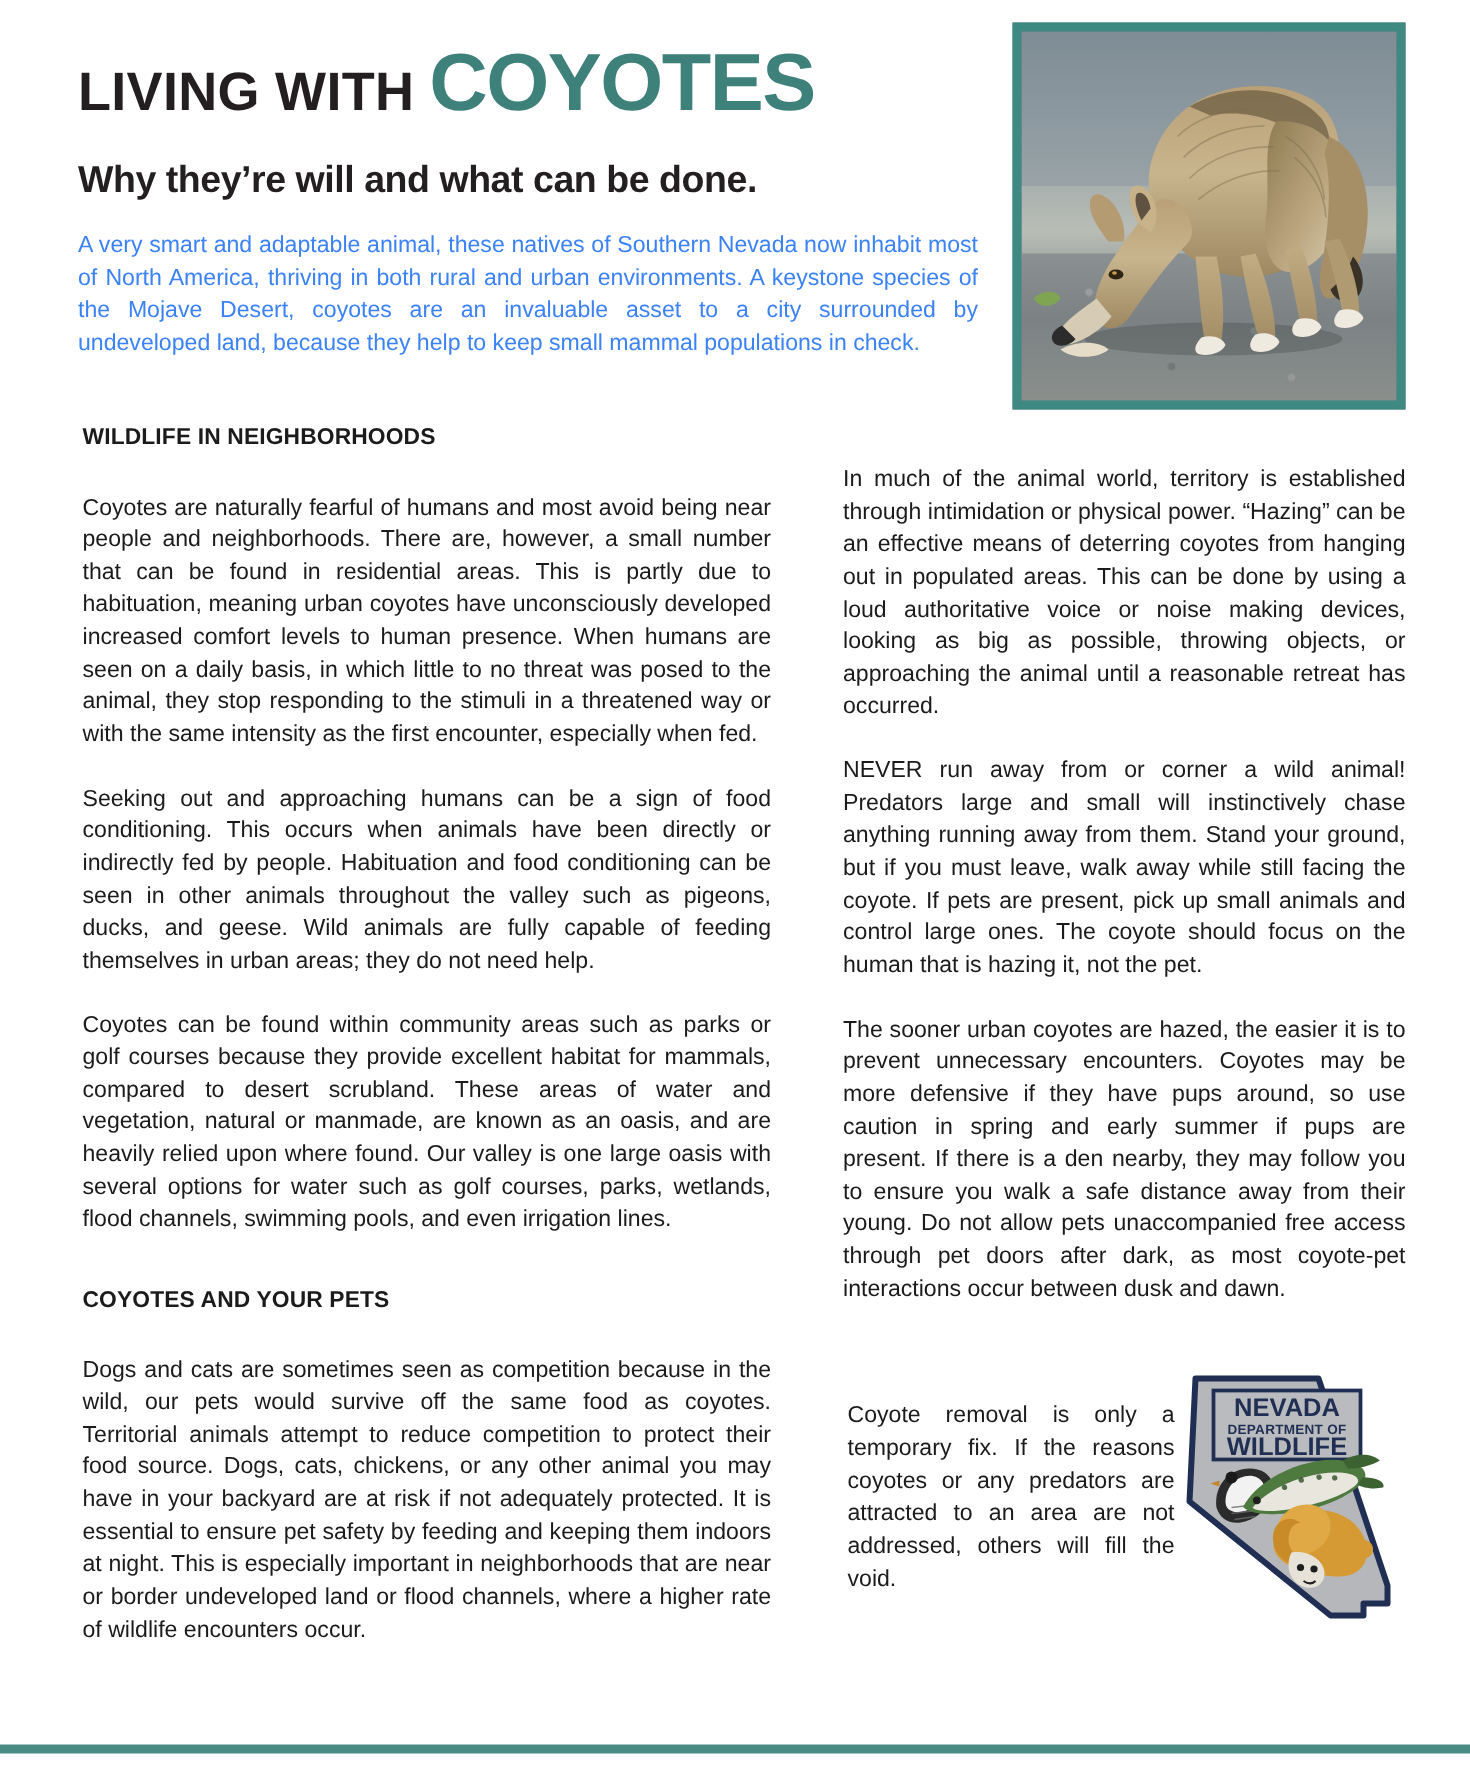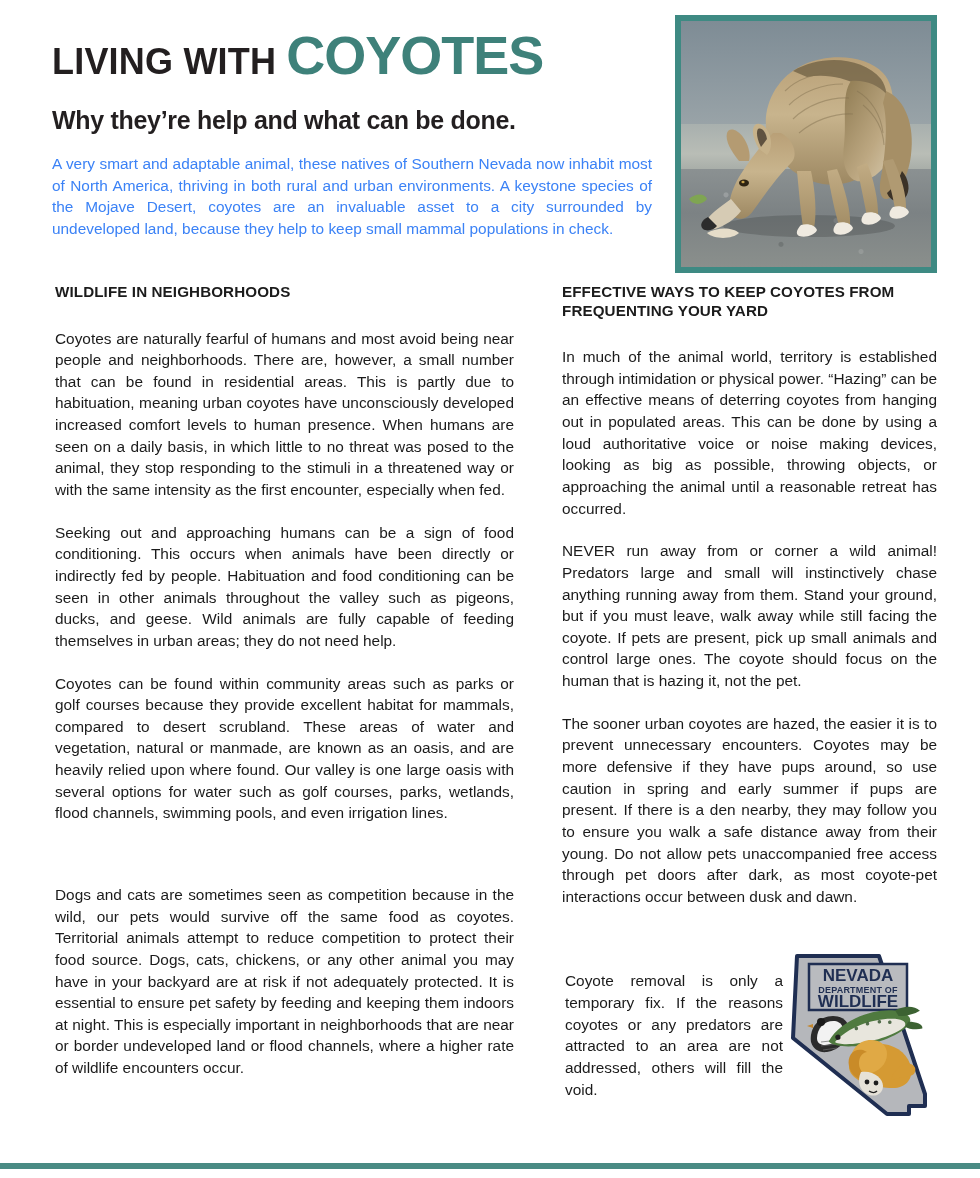--- a/index.html
+++ b/index.html
@@ -163,21 +163,21 @@
 </style>
 </head>
 <body>
 
 <div class="page">
 
   <div class="masthead">
     <div class="title-line">
       <span class="title-living">LIVING WITH</span><span class="title-coyotes">COYOTES</span>
     </div>
-    <div class="subtitle">Why they’re help and what can be done.</div>
+    <div class="subtitle">Why they’re will and what can be done.</div>
     <p class="intro">A very smart and adaptable animal, these natives of Southern Nevada now inhabit most of North America, thriving in both rural and urban environments. A keystone species of the Mojave Desert, coyotes are an invaluable asset to a city surrounded by undeveloped land, because they help to keep small mammal populations in check.</p>
   </div>
 
   <div class="photo-frame">
     <div class="photo-inner">
       <div class="photo-bg-top"></div>
       <div class="photo-bg-mid"></div>
       <div class="photo-bg-bot"></div>
       <div class="photo-grit"></div>
       <svg class="coyote-svg" viewBox="0 0 250 246" preserveAspectRatio="none">
@@ -250,27 +250,27 @@
 
     <h2 class="sec">WILDLIFE IN NEIGHBORHOODS</h2>
     <div class="gap-after-head"></div>
     <p class="body-p">Coyotes are naturally fearful of humans and most avoid being near people and neighborhoods. There are, however, a small number that can be found in residential areas. This is partly due to habituation, meaning urban coyotes have unconsciously developed increased comfort levels to human presence. When humans are seen on a daily basis, in which little to no threat was posed to the animal, they stop responding to the stimuli in a threatened way or with the same intensity as the first encounter, especially when fed.</p>
     <div class="gap-para"></div>
     <p class="body-p">Seeking out and approaching humans can be a sign of food conditioning. This occurs when animals have been directly or indirectly fed by people. Habituation and food conditioning can be seen in other animals throughout the valley such as pigeons, ducks, and geese. Wild animals are fully capable of feeding themselves in urban areas; they do not need help.</p>
     <div class="gap-para"></div>
     <p class="body-p">Coyotes can be found within community areas such as parks or golf courses because they provide excellent habitat for mammals, compared to desert scrubland. These areas of water and vegetation, natural or manmade, are known as an oasis, and are heavily relied upon where found. Our valley is one large oasis with several options for water such as golf courses, parks, wetlands, flood channels, swimming pools, and even irrigation lines.</p>
 
     <div class="gap-sec"></div>
+    <h2 class="sec">COYOTES AND YOUR PETS</h2>
     <div class="gap-after-head"></div>
     <p class="body-p">Dogs and cats are sometimes seen as competition because in the wild, our pets would survive off the same food as coyotes.  Territorial animals attempt to reduce competition to protect their food source. Dogs, cats, chickens, or any other animal you may have in your backyard are at risk if not adequately protected. It is essential to ensure pet safety by feeding and keeping them indoors at night. This is especially important in neighborhoods that are near or border undeveloped land or flood channels, where a higher rate of wildlife encounters occur.</p>
   </div>
 
   <div class="col col-right">
 
-    <h2 class="sec">EFFECTIVE WAYS TO KEEP COYOTES FROM FREQUENTING YOUR YARD</h2>
     <div class="gap-after-head"></div>
     <p class="body-p">In much of the animal world, territory is established through intimidation or physical power. “Hazing” can be an effective means of deterring coyotes from hanging out in populated areas. This can be done by using a loud authoritative voice or noise making devices, looking as big as possible, throwing objects, or approaching the animal until a reasonable retreat has occurred.</p>
     <div class="gap-para"></div>
     <p class="body-p">NEVER run away from or corner a wild animal! Predators large and small will instinctively chase anything running away from them. Stand your ground, but if you must leave, walk away while still facing the coyote. If pets are present, pick up small animals and control large ones.  The coyote should focus on the human that is hazing it, not the pet.</p>
     <div class="gap-para"></div>
     <p class="body-p">The sooner urban coyotes are hazed, the easier it is to prevent unnecessary encounters. Coyotes may be more defensive if they have pups around, so use caution in spring and early summer if pups are present. If there is a den nearby, they may follow you to ensure you walk a safe distance away from their young.  Do not allow pets unaccompanied free access through pet doors after dark, as most coyote-pet interactions occur between dusk and dawn.</p>
 
     <div class="gap-sec"></div>
 
     <div class="removal-wrap">

